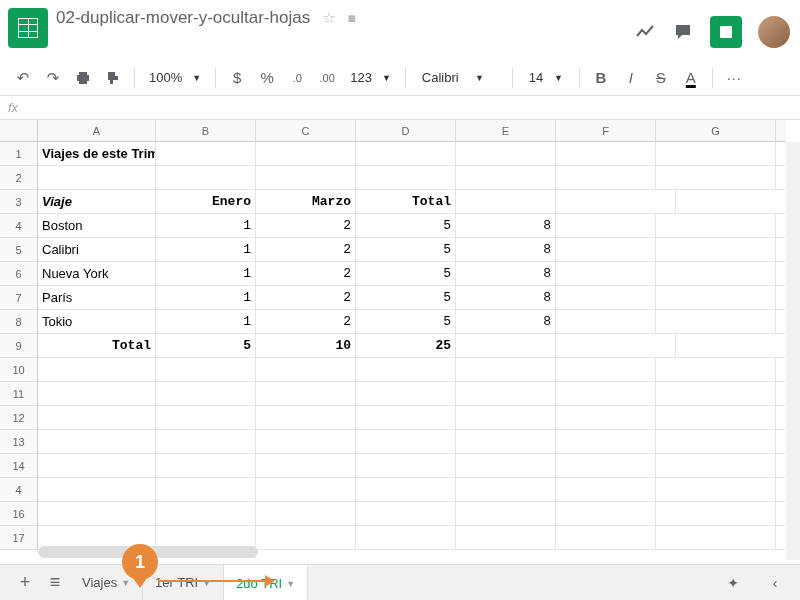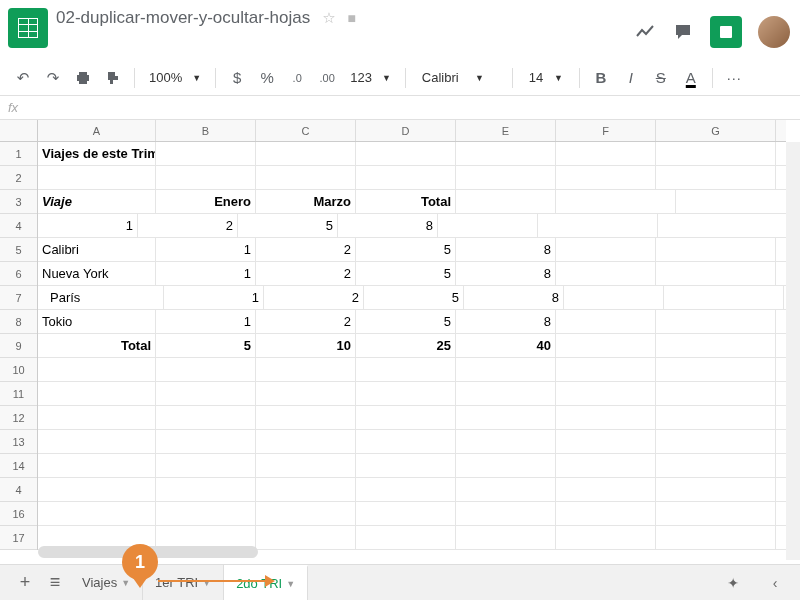--- a/index.html
+++ b/index.html
@@ -33,21 +33,21 @@
 .grid-area { position: relative; height: 440px; overflow: hidden; }
 .corner { position: absolute; left: 0; top: 0; width: 38px; height: 22px; background: #f8f8f8; border-right: 1px solid #ccc; border-bottom: 1px solid #ccc; }
 .col-headers { position: absolute; left: 38px; top: 0; right: 14px; height: 22px; display: flex; background: #f8f8f8; border-bottom: 1px solid #ccc; }
 .col-h { border-right: 1px solid #ddd; text-align: center; font-size: 11px; color: #666; line-height: 22px; }
 .row-headers { position: absolute; left: 0; top: 22px; width: 38px; background: #f8f8f8; border-right: 1px solid #ccc; }
 .row-h { border-bottom: 1px solid #ddd; text-align: center; font-size: 11px; color: #666; height: 24px; line-height: 24px; }
 .cells { position: absolute; left: 38px; top: 22px; right: 14px; }
 .row { display: flex; height: 24px; border-bottom: 1px solid #e5e5e5; }
 .cell { border-right: 1px solid #e5e5e5; padding: 0 4px; font-size: 13px; line-height: 24px; overflow: hidden; white-space: nowrap; }
 .bold { font-weight: bold; }
-.right { text-align: right; }
+.right { text-align: right; font-family: Liberation Mono, monospace; }
 .scroll-v { position: absolute; right: 0; top: 22px; bottom: 0; width: 14px; background: #f1f1f1; }
 .scroll-h { position: absolute; left: 38px; bottom: 0; height: 12px; width: 220px; background: #ddd; border-radius: 6px; }
 
 .tabs-bar { position: absolute; bottom: 0; left: 0; right: 0; height: 36px; background: #f1f1f1; border-top: 1px solid #ddd; display: flex; align-items: center; padding: 0 10px; }
 .tab-btn { width: 30px; height: 30px; display: flex; align-items: center; justify-content: center; color: #666; cursor: pointer; font-size: 18px; }
 .tab { padding: 0 12px; height: 36px; display: flex; align-items: center; font-size: 13px; color: #555; cursor: pointer; gap: 4px; border-right: 1px solid #ddd; }
 .tab.active { background: #fff; color: #0f9d58; font-weight: 500; border-top: 2px solid transparent; }
 .tab-arrow { font-size: 9px; color: #999; }
 .tabs-right { margin-left: auto; display: flex; gap: 12px; color: #666; }
 
@@ -199,20 +199,21 @@
       </div>
       <div class="row">
         <div class="cell bold" style="width: 118px; font-style: italic;">Viaje</div>
         <div class="cell bold right" style="width: 100px;">Enero</div>
         <div class="cell bold right" style="width: 100px;">Marzo</div>
         <div class="cell bold right" style="width: 100px;">Total</div>
         <div class="cell" style="width: 100px;"></div>
         <div class="cell" style="width: 120px;"></div>
       </div>
       <div class="row">
+        <div class="cell" style="width: 118px;">Boston</div>
         <div class="cell right" style="width: 100px;">1</div>
         <div class="cell right" style="width: 100px;">2</div>
         <div class="cell right" style="width: 100px;">5</div>
         <div class="cell right" style="width: 100px;">8</div>
         <div class="cell" style="width: 100px;"></div>
         <div class="cell" style="width: 120px;"></div>
       </div>
       <div class="row">
         <div class="cell" style="width: 118px;">Calibri</div>
         <div class="cell right" style="width: 100px;">1</div>
@@ -225,21 +226,21 @@
       <div class="row">
         <div class="cell" style="width: 118px;">Nueva York</div>
         <div class="cell right" style="width: 100px;">1</div>
         <div class="cell right" style="width: 100px;">2</div>
         <div class="cell right" style="width: 100px;">5</div>
         <div class="cell right" style="width: 100px;">8</div>
         <div class="cell" style="width: 100px;"></div>
         <div class="cell" style="width: 120px;"></div>
       </div>
       <div class="row">
-        <div class="cell" style="width: 118px; margin-left: 8px;">París</div>
+        <div class="cell" style="width: 118px;">París</div>
         <div class="cell right" style="width: 100px;">1</div>
         <div class="cell right" style="width: 100px;">2</div>
         <div class="cell right" style="width: 100px;">5</div>
         <div class="cell right" style="width: 100px;">8</div>
         <div class="cell" style="width: 100px;"></div>
         <div class="cell" style="width: 120px;"></div>
       </div>
       <div class="row">
         <div class="cell" style="width: 118px;">Tokio</div>
         <div class="cell right" style="width: 100px;">1</div>
@@ -247,21 +248,20 @@
         <div class="cell right" style="width: 100px;">5</div>
         <div class="cell right" style="width: 100px;">8</div>
         <div class="cell" style="width: 100px;"></div>
         <div class="cell" style="width: 120px;"></div>
       </div>
       <div class="row">
         <div class="cell bold right" style="width: 118px;">Total</div>
         <div class="cell bold right" style="width: 100px;">5</div>
         <div class="cell bold right" style="width: 100px;">10</div>
         <div class="cell bold right" style="width: 100px;">25</div>
-        <div class="cell bold right" style="width: 100px;">40</div>
         <div class="cell" style="width: 100px;"></div>
         <div class="cell" style="width: 120px;"></div>
       </div>
       <div class="row">
         <div class="cell" style="width: 118px;"></div>
         <div class="cell" style="width: 100px;"></div>
         <div class="cell" style="width: 100px;"></div>
         <div class="cell" style="width: 100px;"></div>
         <div class="cell" style="width: 100px;"></div>
         <div class="cell" style="width: 100px;"></div>

